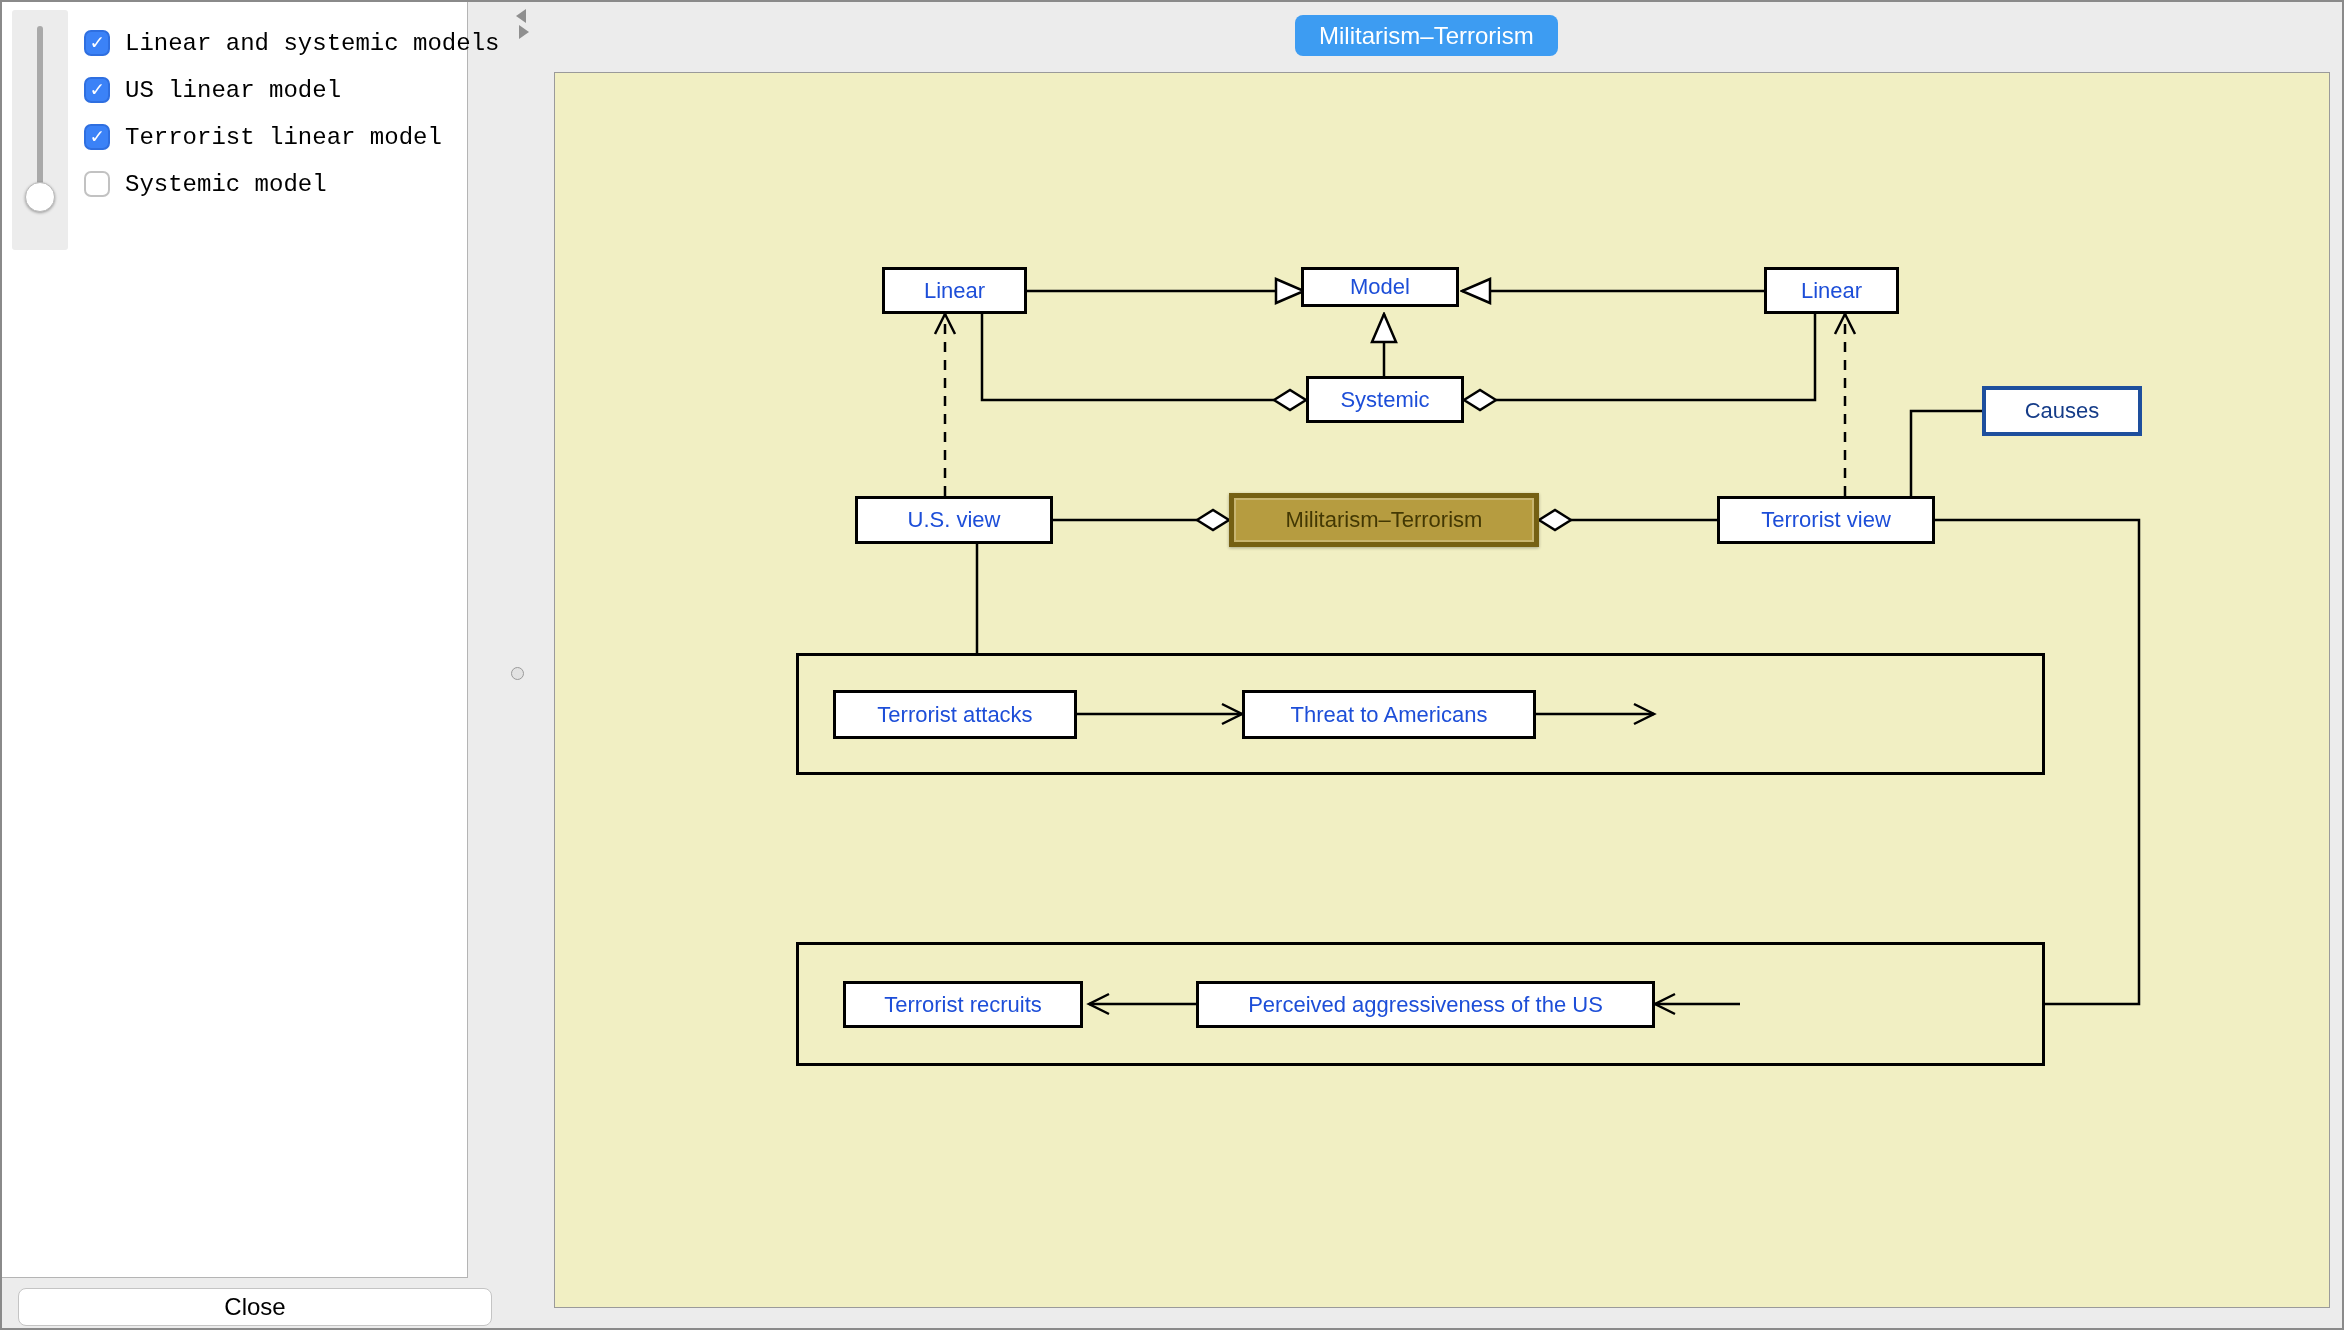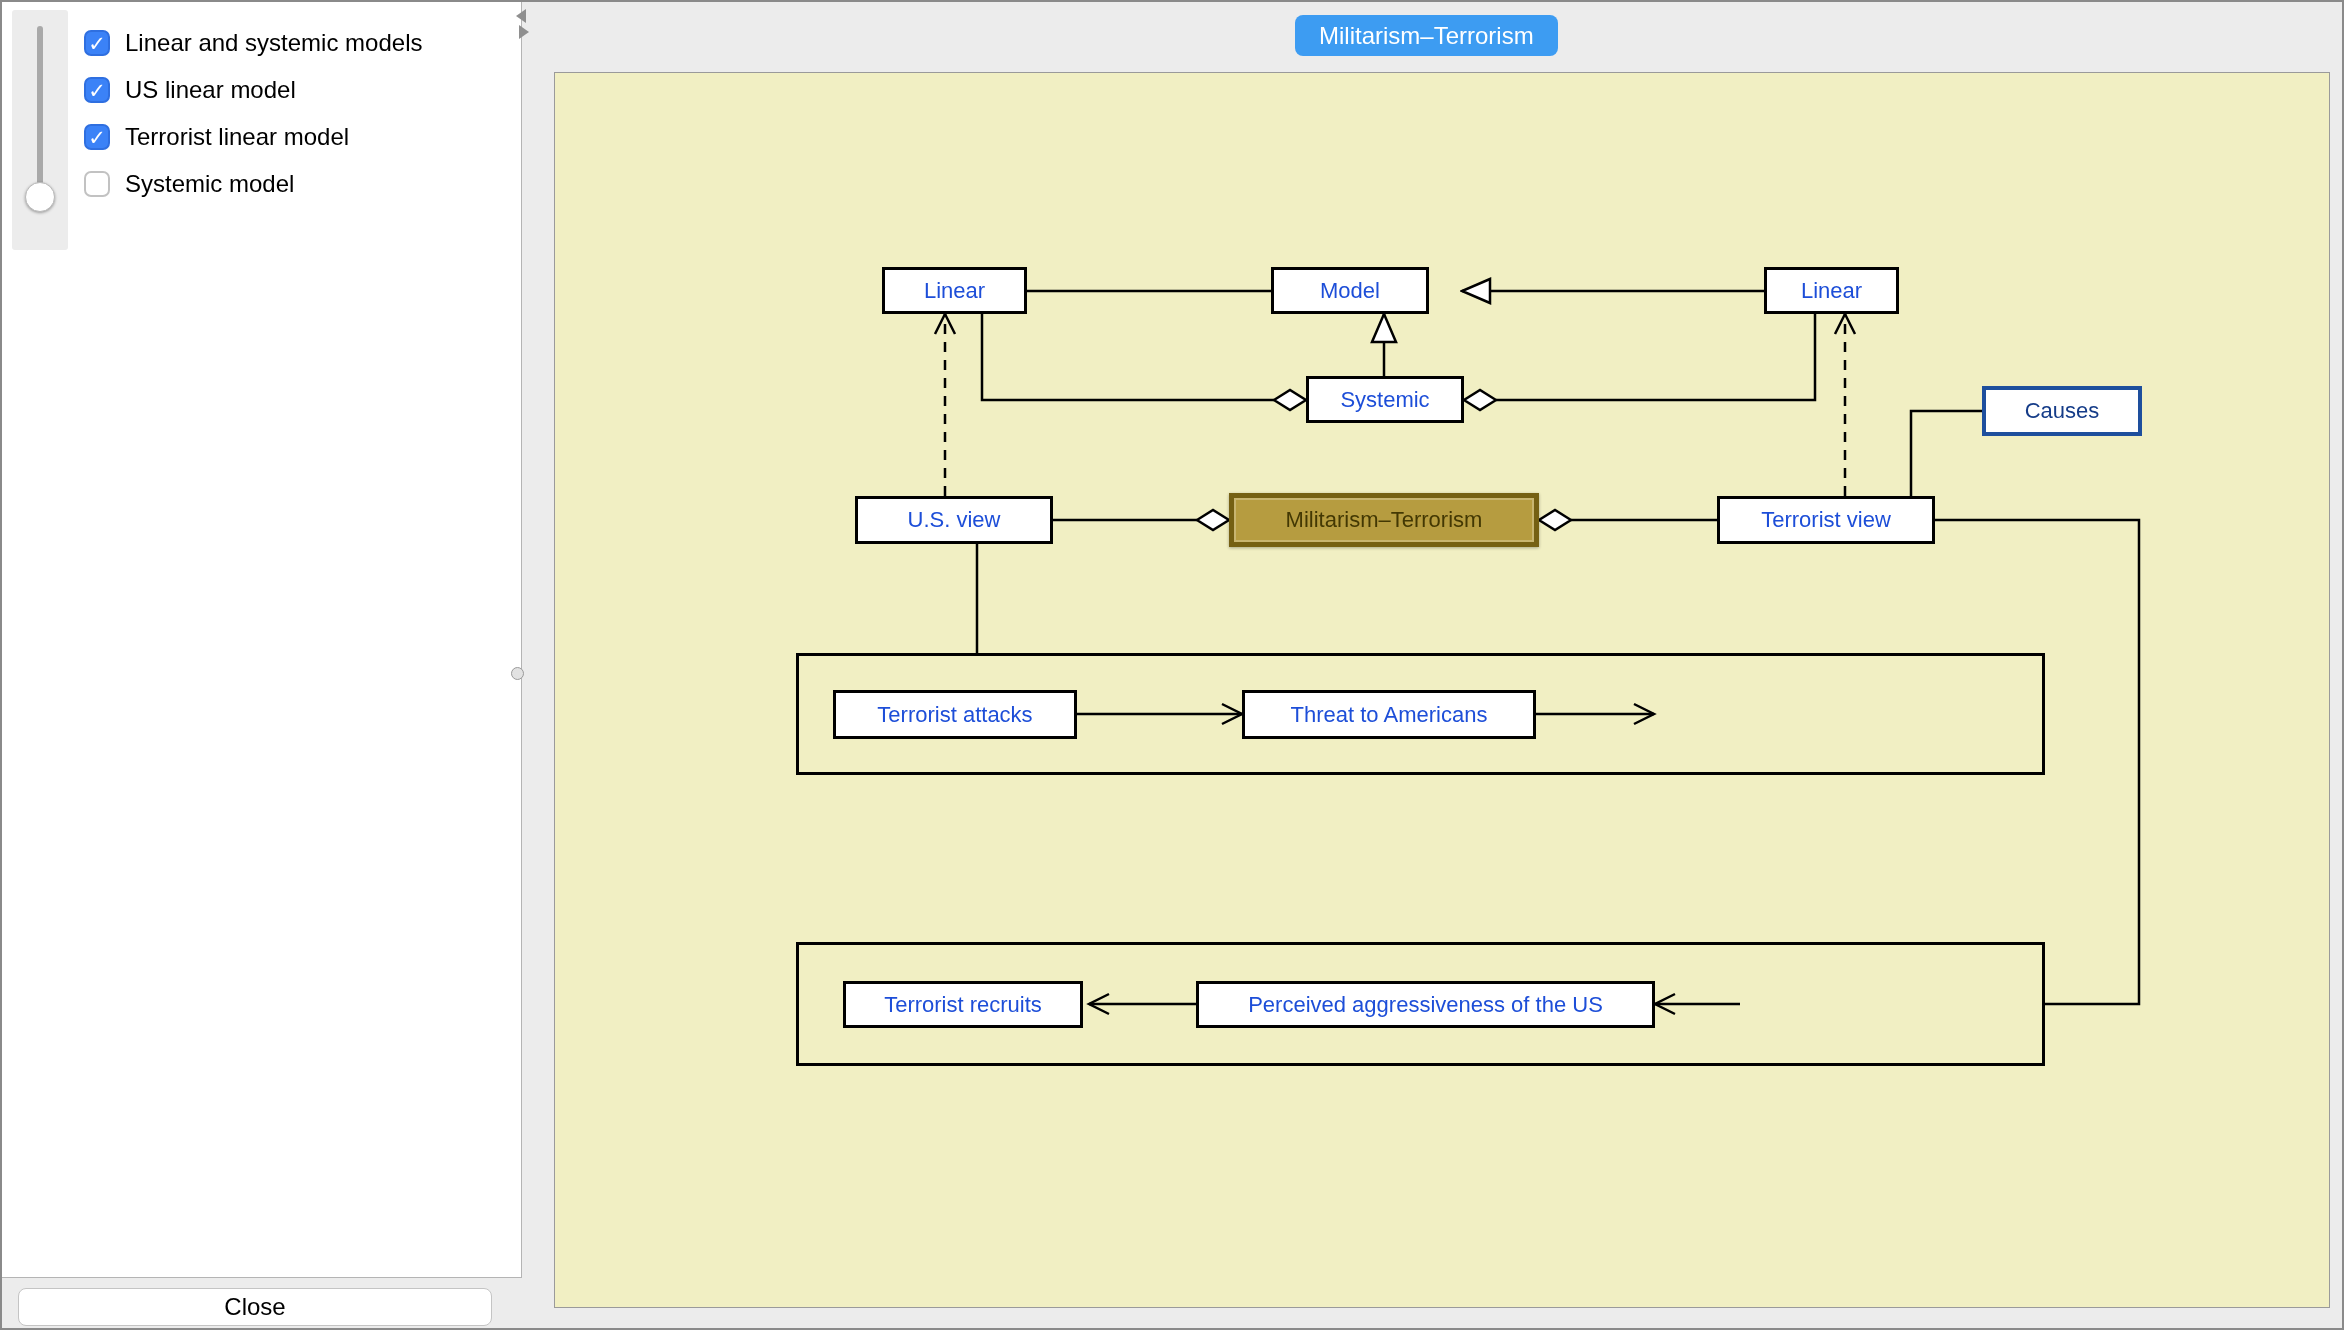--- a/index.html
+++ b/index.html
@@ -3,22 +3,22 @@
 <meta charset="utf-8">
 <style>
   * { margin:0; padding:0; box-sizing:border-box; }
   html,body { background:#d6d6d6; font-family:"Liberation Sans","DejaVu Sans",sans-serif; }
   .window {
     position:relative; width:2344px; height:1330px;
     background:#ececec; border:2px solid #8a8a8a; overflow:hidden;
   }
   
   .sidebar {
-    position:absolute; left:0; top:0; width:520px; height:1276px;
-    background:#ffffff; border-right:1px solid #b4b4b4; border-bottom:1px solid #b4b4b4;
+    position:absolute; left:0; top:0; width:466px; height:1276px;
+    background:#ffffff; border-right:1px solid #b4b4b4; border-bottom:1px solid #b4b4b4;font-family:Liberation Mono, monospace;
   }
   .slider-strip {
     position:absolute; left:10px; top:8px; width:56px; height:240px;
     background:#ececec; border-radius:3px;
   }
   .slider-track {
     position:absolute; left:25px; top:16px; width:6px; height:176px;
     background:#a9a9a9; border-radius:3px;
   }
   .slider-handle {
@@ -169,21 +169,21 @@
 
         <line x1="1185" y1="931" x2="1100" y2="931" marker-end="url(#vee)"></line>
         <line x1="641" y1="931" x2="534" y2="931" marker-end="url(#vee)"></line>
       </g>
     </svg>
 
     <div class="group" style="left:241px;top:580px;width:1249px;height:122px"></div>
     <div class="group" style="left:241px;top:869px;width:1249px;height:124px"></div>
 
     <div class="node" style="left:327px;top:194px;width:145px;height:47px">Linear</div>
-    <div class="node" style="left:716px;top:194px;width:158px;height:47px">Model</div>
+    <div class="node" style="left:746px;top:194px;width:158px;height:40px">Model</div>
     <div class="node" style="left:1209px;top:194px;width:135px;height:47px">Linear</div>
     <div class="node" style="left:751px;top:303px;width:158px;height:47px">Systemic</div>
     <div class="node" style="left:300px;top:423px;width:198px;height:48px">U.S. view</div>
     <div class="node hub" style="left:674px;top:420px;width:310px;height:54px">Militarism–Terrorism</div>
     <div class="node" style="left:1162px;top:423px;width:218px;height:48px">Terrorist view</div>
     <div class="node causes" style="left:1427px;top:313px;width:160px;height:50px">Causes</div>
     <div class="node" style="left:278px;top:617px;width:244px;height:49px">Terrorist attacks</div>
     <div class="node" style="left:687px;top:617px;width:294px;height:49px">Threat to Americans</div>
     <div class="node" style="left:288px;top:908px;width:240px;height:47px">Terrorist recruits</div>
     <div class="node" style="left:641px;top:908px;width:459px;height:47px">Perceived aggressiveness of the US</div>

